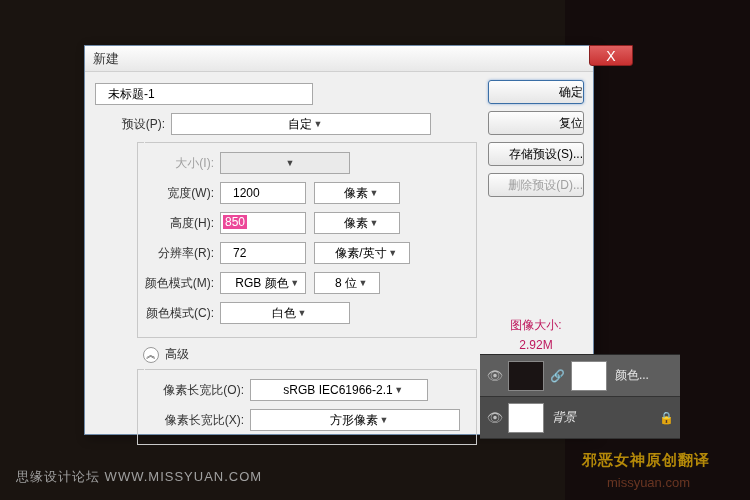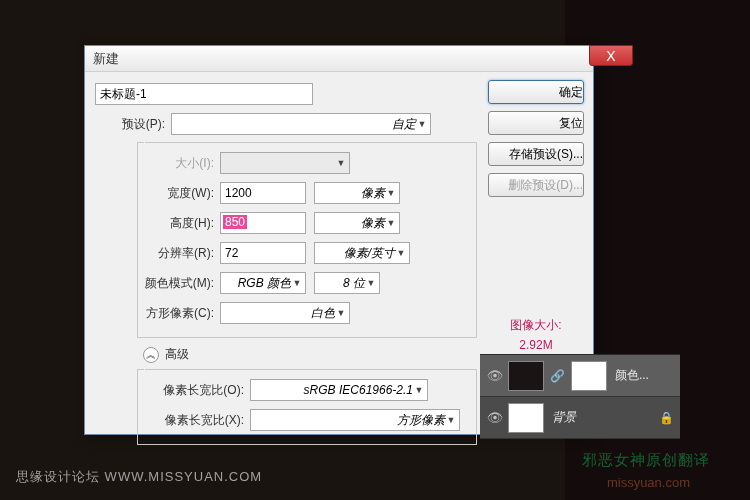--- a/index.html
+++ b/index.html
@@ -1,18 +1,18 @@
 <!DOCTYPE html>
 <html><head>
 <meta charset="utf-8">
 <style>
   * { box-sizing: border-box; margin: 0; padding: 0; font-family: "Microsoft YaHei", Arial, sans-serif; }
   body { background: #1a1410; width: 750px; height: 500px; position: relative; overflow: hidden; }
   .watermark { position: absolute; bottom: 14px; left: 16px; color: #a0a0a0; font-size: 13px; letter-spacing: 1px; }
-  .watermark2 { position: absolute; bottom: 30px; right: 40px; color: #15803d; font-size: 15px; opacity: 0.75; font-weight: normal; letter-spacing: 1px;}
+  .watermark2 { position: absolute; bottom: 30px; right: 40px; color: #eab308; font-size: 15px; opacity: 0.75; font-weight: bold; letter-spacing: 1px;}
   .watermark3 { position: absolute; bottom: 10px; right: 60px; color: #a05030; font-size: 13px; opacity:0.6;margin-left:12px;}
   .bg-strip { position: absolute; left: 565px; top: 0; width: 185px; height: 500px; background: #140c0c; }
   .dialog {
     position: absolute; left: 44px; top: 45px; width: 510px; height: 390px;
     background: #f0f0f0; border: 1px solid #6f8aa8; box-shadow: 3px 3px 10px rgba(0,0,0,0.35); margin-left: 40px;
   }
   .titlebar {
     height: 26px; background: linear-gradient(to bottom, #fdfdfd, #e8e8e8);
     border-bottom: 1px solid #d0d0d0; display: flex; align-items: center; padding: 0 8px;
     position: relative;
@@ -22,23 +22,23 @@
     position: absolute; right: -40px; top: -1px; width: 44px; height: 21px;
     background: linear-gradient(to bottom,#e06060,#c83030);
     border: 1px solid #8a2020; border-radius: 0 0 3px 3px;
     color: #fff; display: flex; align-items: center; justify-content: center; font-size: 14px;
   }
   .dlg-body { position: relative; padding: 10px 12px 10px 10px; }
   .row { display: flex; align-items: center; margin-bottom: 6px; height: 24px; }
   .lbl { width: 118px; text-align: right; font-size: 12px; color: #333; padding-right: 6px; }
   .lbl.disabled { color: #a0a0a0; }
   .txtin, .selectbox {
-    height: 22px; border: 1px solid #a8a8a8; background: #fff; font-size: 12px; padding: 2px 4px;
-  }
-  .selectbox { display: flex; align-items: center; justify-content: flex-end; padding-right: 2px; font-style: italic; }
+    height: 22px; border: 1px solid #a8a8a8; background: #fff; font-size: 12px; padding: 2px 12px;
+  }
+  .selectbox { display: flex; align-items: center; justify-content: center; padding-right: 2px; }
   .selectbox .arrow { width: 12px; text-align: center; font-size: 9px; color: #444; }
   .txtin.name { width: 218px; }
   .selectbox.preset { width: 218px; }
   .selectbox.size { width: 218px; background: #eaeaea; }
   .txtin.num { width: 86px; }
   .selectbox.unit { width: 86px; margin-left: 8px; }
   .selectbox.small { width: 66px; margin-left: 8px; }
   .selected { background: #ec4899; color: #fff; padding: 0 2px; }
   fieldset.inner {
     border: 1px solid #c8c8c8; margin: 4px 0 8px 42px; padding: 8px 6px 6px 6px; width: 340px;
@@ -158,21 +158,21 @@
         <div class="selectbox" style="width:86px">
           <span>RGB 颜色</span>
           <span class="arrow">▼</span>
         </div>
         <div class="selectbox small">
           <span>8 位</span>
           <span class="arrow">▼</span>
         </div>
       </div>
       <div class="row">
-        <div class="lbl" style="width:76px">方形像素(C):</div>
+        <div class="lbl" style="width:76px">颜色模式(C):</div>
         <div class="selectbox" style="width:130px">
           <span>白色</span>
           <span class="arrow">▼</span>
         </div>
       </div>
     </fieldset>
 
     <div class="adv">
       <span class="chev">︽</span>
       <span>高级</span>

